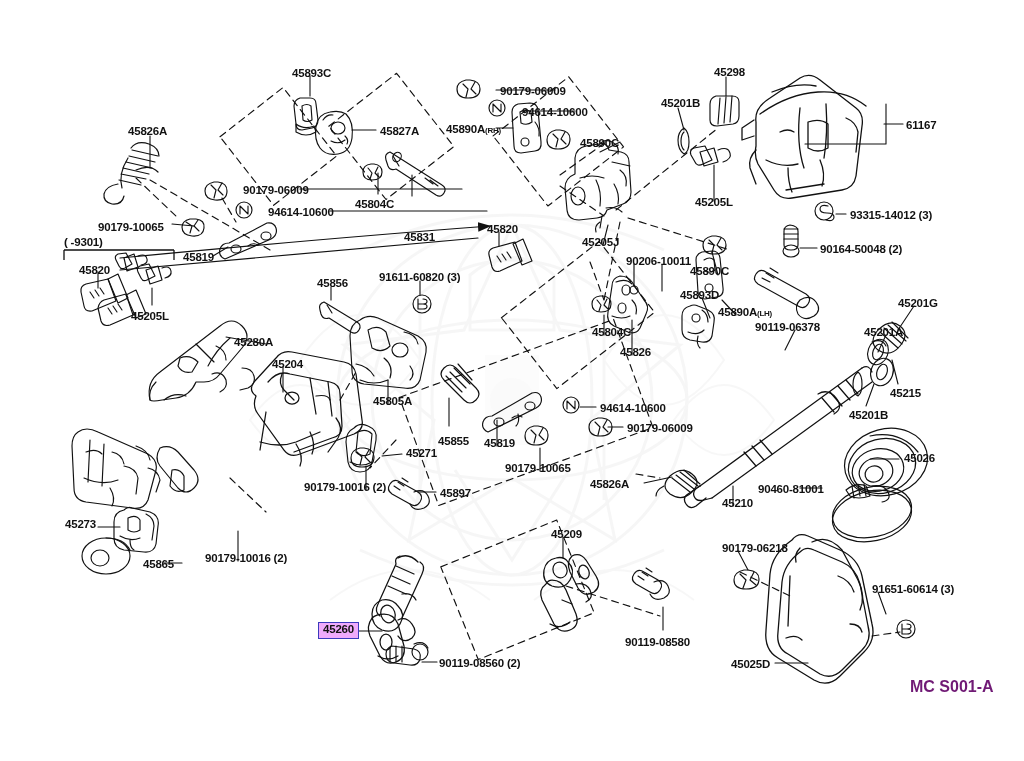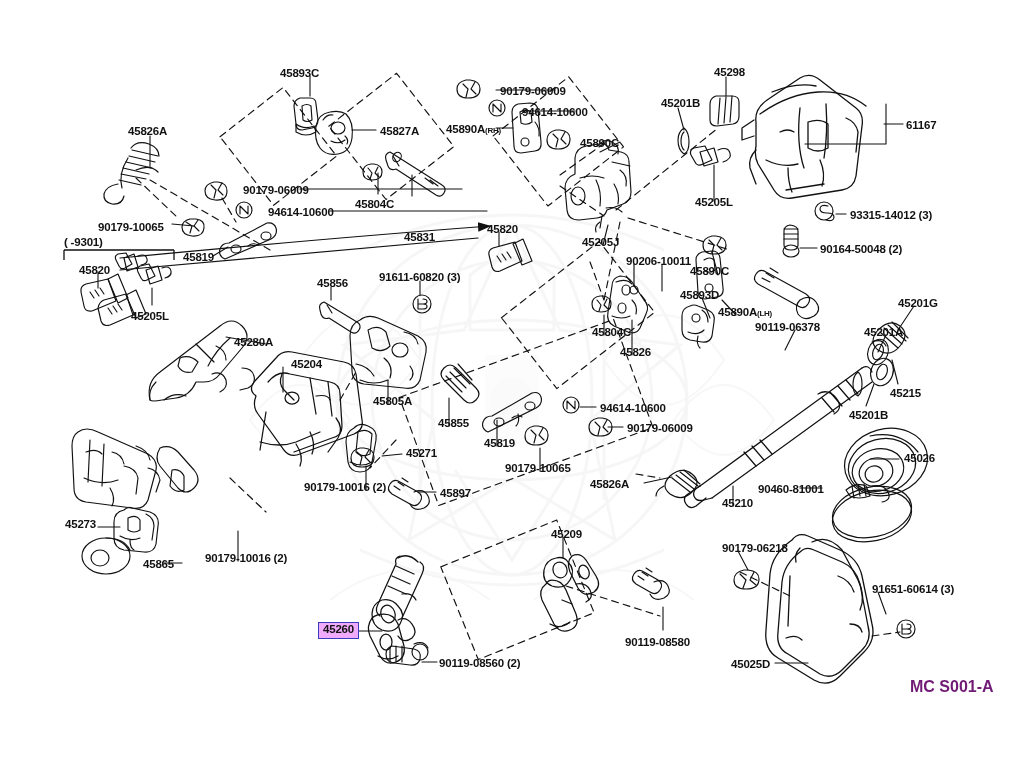--- a/index.html
+++ b/index.html
@@ -613,21 +613,21 @@
   </svg>
 
   <div id="labels">
       <div class="lbl" style="left: 128px; top: 126px;">45826A</div>
       <div class="lbl" style="left: 98px; top: 222px;">90179-10065</div>
       <div class="lbl" style="left: 243px; top: 185px;">90179-06009</div>
       <div class="lbl" style="left: 268px; top: 207px;">94614-10600</div>
       <div class="lbl" style="left: 183px; top: 252px;">45819</div>
       <div class="lbl" style="left: 79px; top: 265px;">45820</div>
       <div class="lbl" style="left: 131px; top: 311px;">45205L</div>
-      <div class="lbl" style="left: 280px; top: 68px;">45893C</div>
+      <div class="lbl" style="left: 292px; top: 68px;">45893C</div>
       <div class="lbl" style="left: 380px; top: 126px; text-align: center;">45827A</div>
       <div class="lbl" style="left: 355px; top: 199px;">45804C</div>
       <div class="lbl" style="left: 404px; top: 200px; margin-top: 32px;">45831</div>
       <div class="lbl" style="left: 500px; top: 86px;">90179-06009</div>
       <div class="lbl" style="left: 522px; top: 107px;">94614-10600</div>
       <div class="lbl" style="left: 446px; top: 124px;">45890A<span class="sub">(RH)</span></div>
       <div class="lbl" style="left: 580px; top: 138px;">45890C</div>
       <div class="lbl" style="left: 661px; top: 98px;">45201B</div>
       <div class="lbl" style="left: 714px; top: 67px;">45298</div>
       <div class="lbl" style="left: 906px; top: 120px;">61167</div>
@@ -644,23 +644,23 @@
       <div class="lbl" style="left: 620px; top: 347px;">45826</div>
       <div class="lbl" style="left: 680px; top: 290px;">45893D</div>
       <div class="lbl" style="left: 718px; top: 307px;">45890A<span class="sub">(LH)</span></div>
       <div class="lbl" style="left: 755px; top: 322px;">90119-06378</div>
       <div class="lbl" style="left: 898px; top: 298px;">45201G</div>
       <div class="lbl" style="left: 864px; top: 327px;">45201A</div>
       <div class="lbl" style="left: 890px; top: 388px;">45215</div>
       <div class="lbl" style="left: 849px; top: 410px;">45201B</div>
       <div class="lbl" style="left: 904px; top: 453px;">45026</div>
       <div class="lbl" style="left: 234px; top: 337px;">45280A</div>
-      <div class="lbl" style="left: 272px; top: 359px; margin-left: 19px;">45204</div>
+      <div class="lbl" style="left: 272px; top: 359px;">45204</div>
       <div class="lbl" style="left: 373px; top: 396px;">45805A</div>
-      <div class="lbl" style="left: 438px; top: 418px;">45855</div>
+      <div class="lbl" style="left: 438px; top: 436px;">45855</div>
       <div class="lbl" style="left: 406px; top: 448px;">45271</div>
       <div class="lbl" style="left: 484px; top: 438px;">45819</div>
       <div class="lbl" style="left: 600px; top: 403px;">94614-10600</div>
       <div class="lbl" style="left: 627px; top: 423px;">90179-06009</div>
       <div class="lbl" style="left: 505px; top: 463px;">90179-10065</div>
       <div class="lbl" style="left: 590px; top: 479px;">45826A</div>
       <div class="lbl" style="left: 440px; top: 488px;">45897</div>
       <div class="lbl" style="left: 304px; top: 482px;">90179-10016 (2)</div>
       <div class="lbl" style="left: 205px; top: 553px;">90179-10016 (2)</div>
       <div class="lbl" style="left: 65px; top: 519px;">45273</div>

